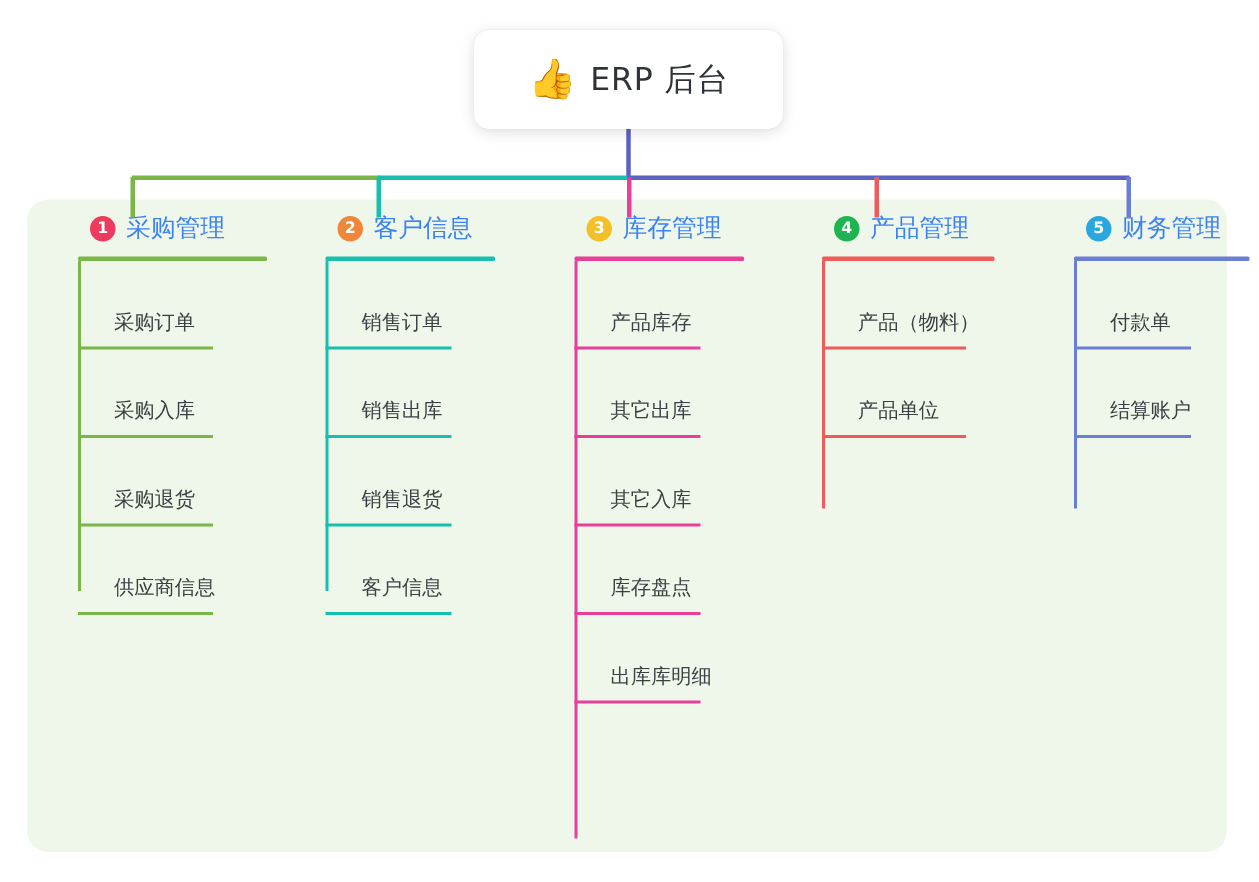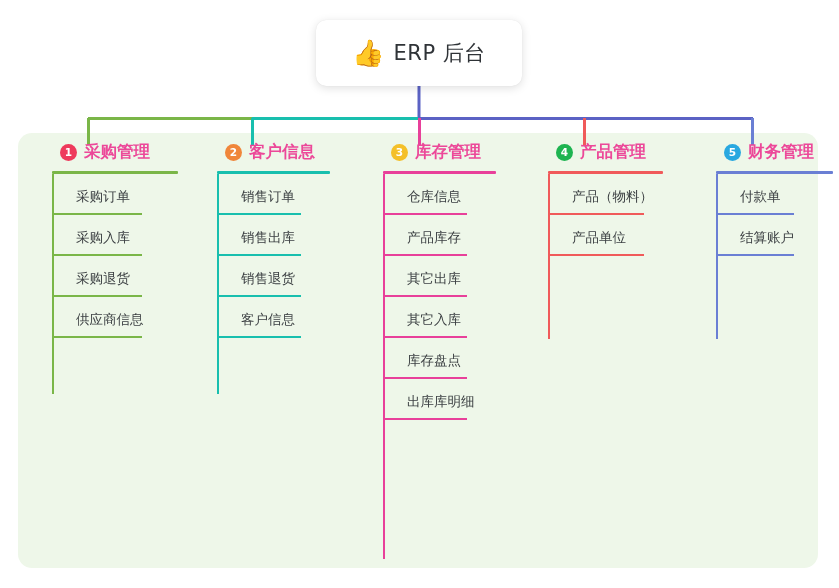--- a/index.html
+++ b/index.html
@@ -93,42 +93,41 @@
     display: inline-flex;
     align-items: center;
     justify-content: center;
     color: #ffffff;
     font-size: 10.5px;
     font-weight: bold;
     flex: none;
   }
   .col-title {
     font-size: 16.5px;
-    color: #ec4899;
+    color: #3b82f6;
     white-space: nowrap;
-    font-weight: bold;
   }
   .col-rule {
     height: 2.5px;
     border-radius: 1px;
     margin-left: 14px;
   }
   .items {
     position: relative;
     margin-left: 14px;
   }
   .spine {
     position: absolute;
     left: 0;
     top: 0;
     width: 2px;
   }
   .item {
     position: relative;
-    height: 41px;
+    height: 59px;
     text-decoration: underline;
   }
   .item-label {
     position: absolute;
     left: 24px;
     bottom: 9px;
     font-size: 13.5px;
     color: #3c4043;
     white-space: nowrap;
   }
@@ -221,24 +220,20 @@
     </div>
     <div class="column" style="left: 351px;">
       <div class="col-header">
         <span class="badge" style="background: rgb(244, 192, 41);">3</span>
         <span class="col-title">库存管理</span>
       </div>
       <div class="col-rule" style="width: 113px; background: rgb(232, 64, 154);"></div>
       <div class="items">
         <div class="spine" style="background: rgb(232, 64, 154); height: 385px;"></div>
         <div class="item">
-          <span class="item-label">仓库信息</span>
-          <div class="item-rule" style="width: 84px; background: rgb(232, 64, 154);"></div>
-        </div>
-        <div class="item">
           <span class="item-label">产品库存</span>
           <div class="item-rule" style="width: 84px; background: rgb(232, 64, 154);"></div>
         </div>
         <div class="item">
           <span class="item-label">其它出库</span>
           <div class="item-rule" style="width: 84px; background: rgb(232, 64, 154);"></div>
         </div>
         <div class="item">
           <span class="item-label">其它入库</span>
           <div class="item-rule" style="width: 84px; background: rgb(232, 64, 154);"></div>

